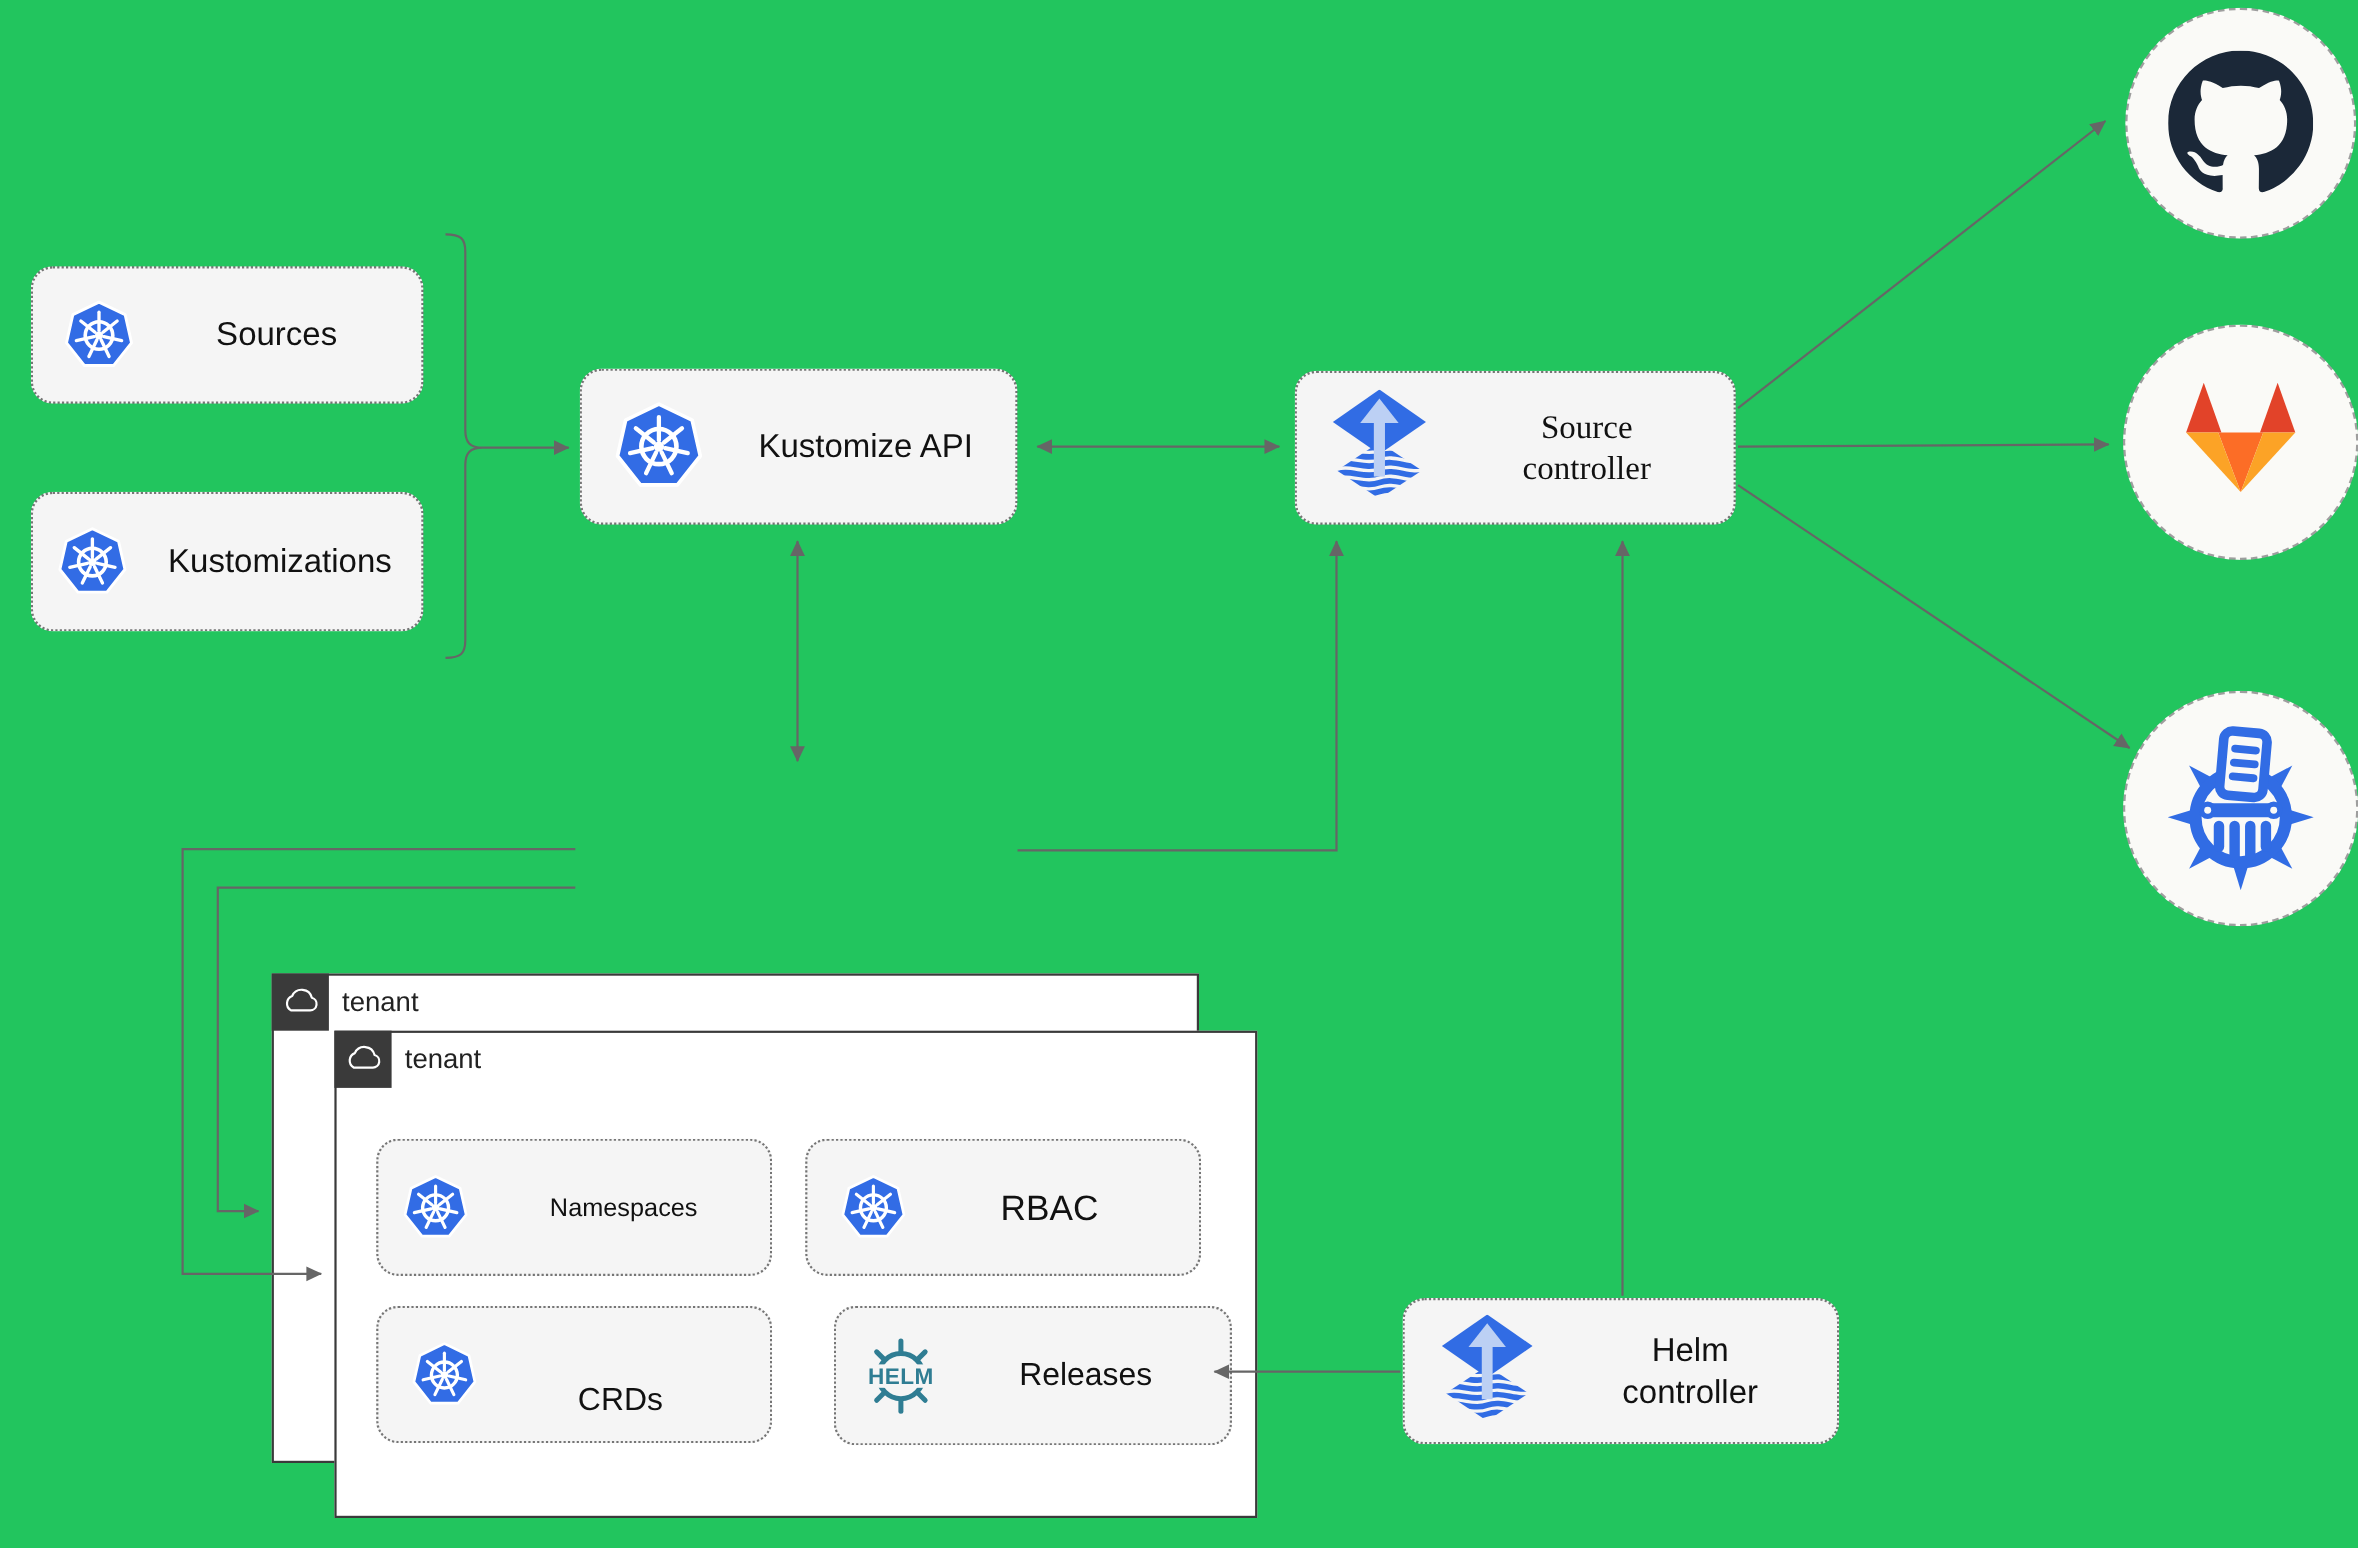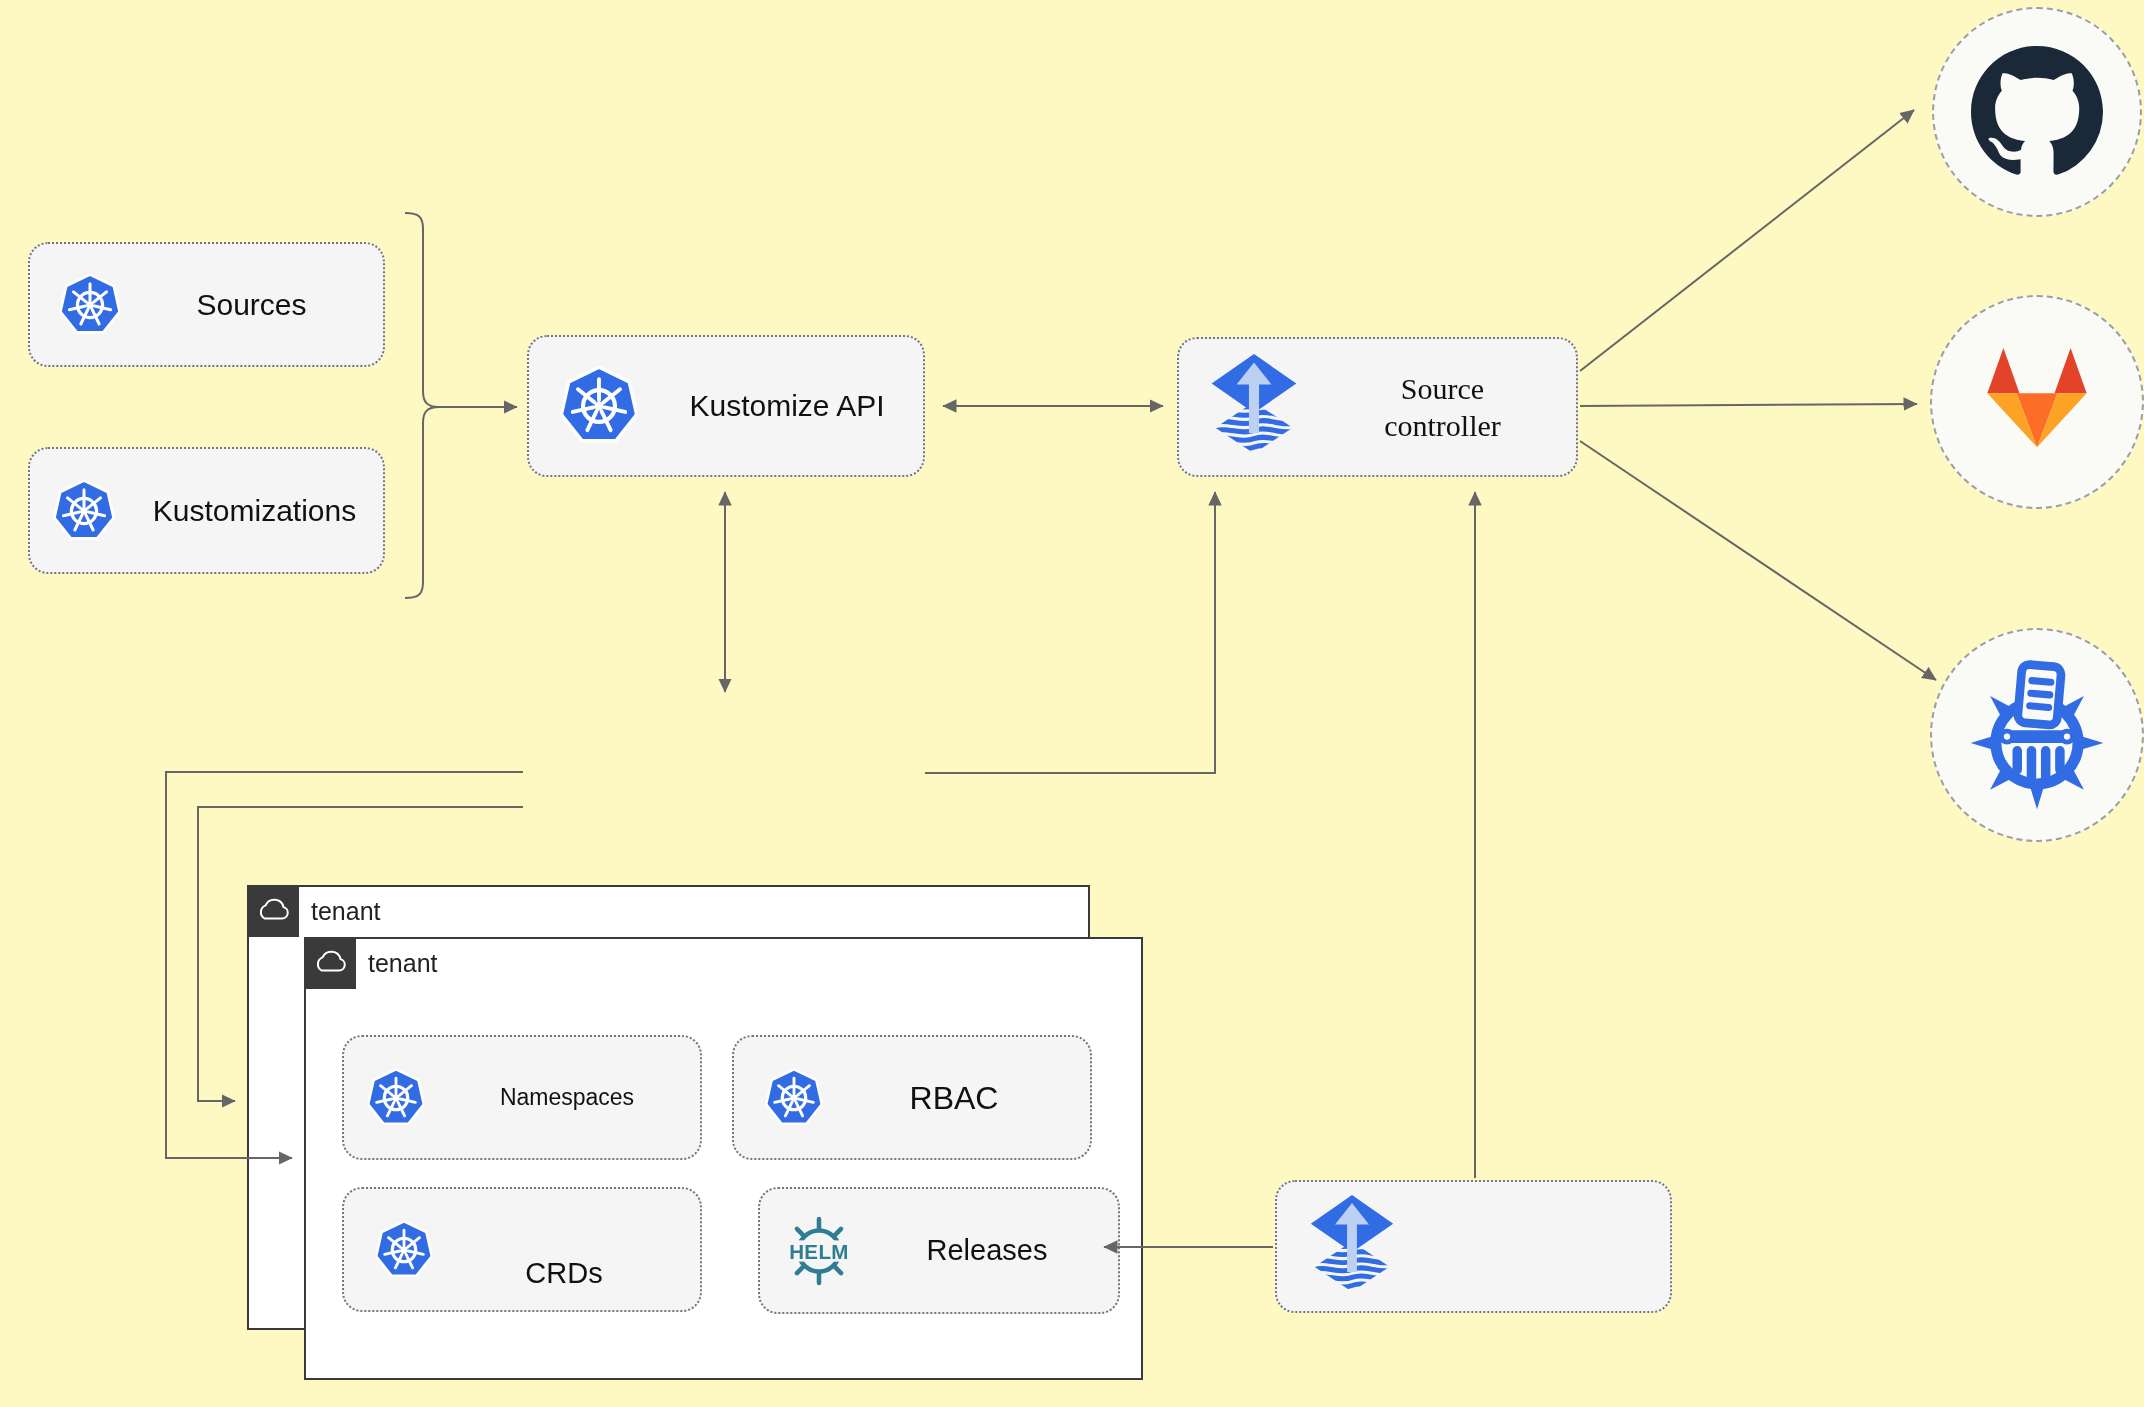--- a/index.html
+++ b/index.html
@@ -4,21 +4,21 @@
 <style>
   :root{
     --k8s-blue:#326CE5; --flux-blue:#316CE4; --flux-light:#BCD0F4;
     --helm-teal:#2F7D93; --github-dark:#1B2838;
     --gitlab-red:#E24329; --gitlab-orange:#FC6D26; --gitlab-yellow:#FCA326;
     --box-fill:#F5F5F5; --circle-fill:#FAFAF7; --line-gray:#666666;
     --dot-border:#757575; --dash-border:#9E9E9E; --tenant-dark:#3A3A3A;
     --label-color:#111111;
   }
   html,body{margin:0;padding:0;background:#ffffff;}
-  #canvas{position:relative;width:2144px;height:1407px;background:#fef9c3;overflow:hidden;
+  #canvas{position:relative;width:2144px;height:1407px;background:#22c55e;overflow:hidden;
           font-family:"Liberation Sans", sans-serif;color:var(--label-color);}
   .node{position:absolute;display:flex;align-items:center;background:var(--box-fill);
         border:2px dotted var(--dot-border);border-radius:20px;box-sizing:border-box;}
   .node .icon-wrap{flex:0 0 auto;display:flex;align-items:center;justify-content:center;}
   .node .node-label{flex:1;text-align:center;font-size:30px;line-height:1.25;}
   .node .node-label span{display:inline-block;}
   .node .node-label.narrow span{max-width:200px;}
   .tenant{position:absolute;background:#ffffff;border:2px solid var(--tenant-dark);box-sizing:border-box;}
   .tenant-hdr{position:absolute;top:-2px;left:-2px;width:52px;height:52px;background:var(--tenant-dark);
               display:flex;align-items:center;justify-content:center;}
@@ -235,20 +235,22 @@
         <span>Releases</span></div>
     </div>
   </div>
 
   <div class="node" style="left:1275px;top:1180px;width:397px;height:133px;">
     <div class="icon-wrap" style="width:150px;">
       <svg width="90" height="103">
           <use href="#sym-flux"></use>
         </svg>
     </div>
+    <div class="node-label narrow" style="margin-right:24px;">
+      <span>Helm controller</span></div>
   </div>
 
   <div class="endpoint" style="left:1932px;top:7px;width:210px;height:210px;">
     <svg width="132" height="132">
         <use href="#sym-github"></use>
       </svg>
   </div>
   <div class="endpoint" style="left:1930px;top:295px;width:214px;height:214px;">
     <svg width="146" height="146">
         <use href="#sym-gitlab"></use>

